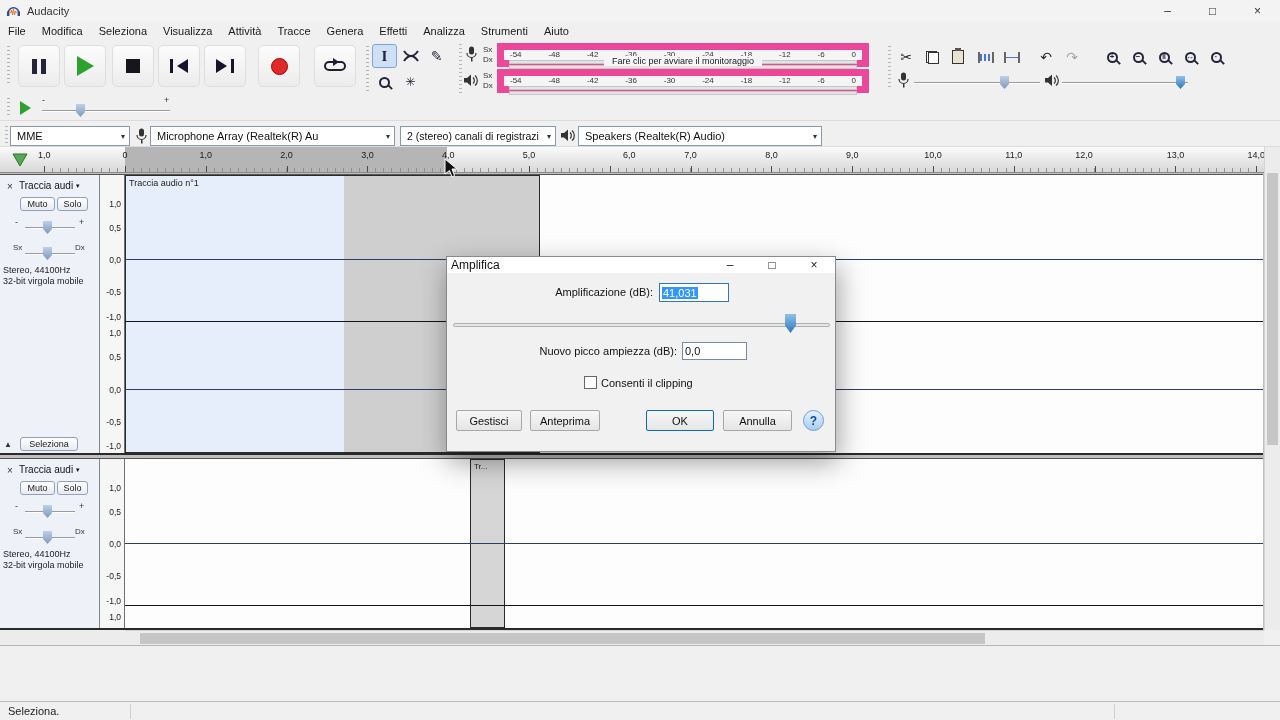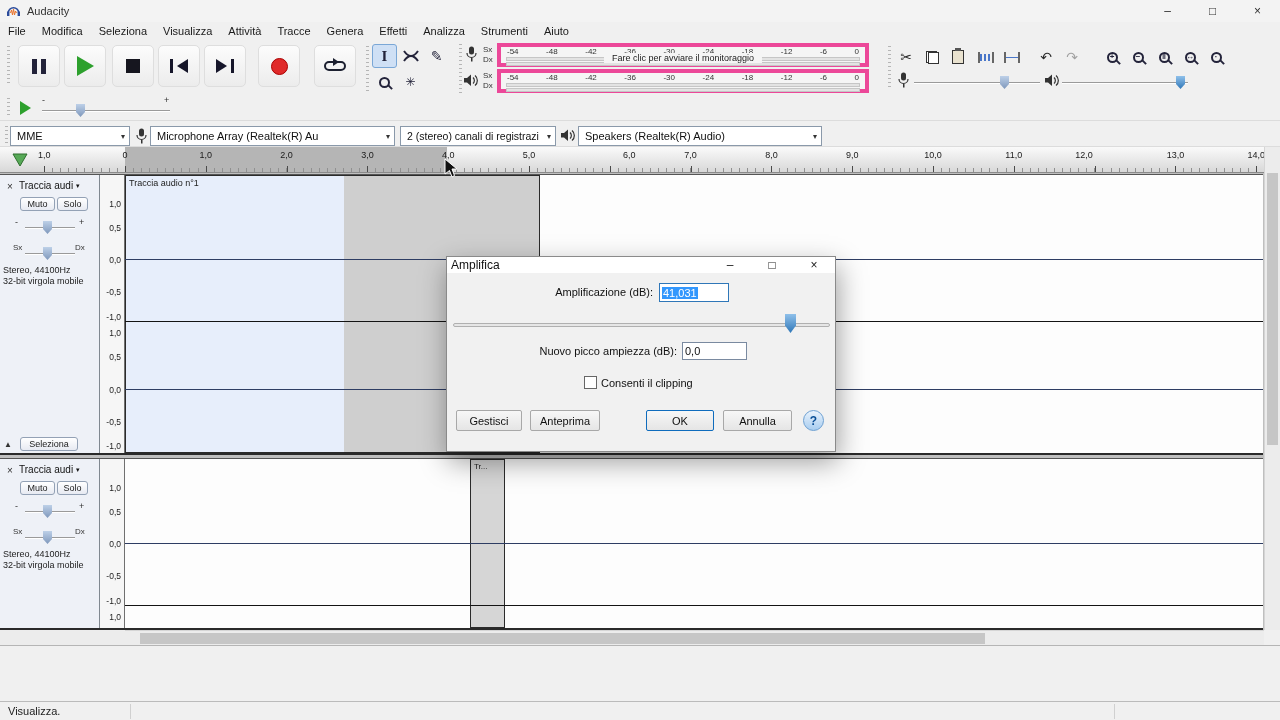--- a/index.html
+++ b/index.html
@@ -31,21 +31,21 @@
   .rec-dot{width:17px;height:17px;border-radius:50%;background:#e02a2a;border:1px solid #a00}
 
   .toolbtn{position:absolute;width:25px;height:24px;display:flex;align-items:center;justify-content:center;border:1px solid transparent;border-radius:3px;color:#23233a}
   .toolbtn.sel{background:#cfe0f5;border-color:#7aa7d6}
   .ibeam{font-family:"Liberation Serif",serif;font-weight:bold;font-size:15px}
   .mag{width:11px;height:11px;border:2px solid #23233a;border-radius:50%;position:relative;display:flex;align-items:center;justify-content:center}
   .mag::after{content:"";position:absolute;width:6px;height:2px;background:#23233a;right:-5px;bottom:-2px;transform:rotate(45deg)}
   .mag .sign{font-size:8px;font-weight:bold;line-height:1;color:#23233a}
 
   
-  .meterbox{position:absolute;height:24px;background:#f5f5f5;border:4px solid #ec4899}
+  .meterbox{position:absolute;height:24px;background:#f5f5f5;border:7px solid #ec4899}
   .mticks{display:flex;justify-content:space-between;padding:0 6px;font-size:8px;color:#333;height:10px;line-height:10px}
   .lane{height:4px;background:#e3e3e3;border:1px solid #c6c6c6;margin:0 5px 1px}
   .meter-msg{position:absolute;left:50%;top:6px;transform:translateX(-50%);background:#f5f5f5;padding:0 8px;font-size:9px;color:#222;white-space:nowrap;z-index:2}
   .chlab{position:absolute;font-size:8px;color:#333;line-height:8px}
 
   .icbtn{position:absolute;width:24px;height:22px;display:flex;align-items:center;justify-content:center;color:#2b2b2b}
   .glyph14{font-size:14px;line-height:1}
   .copyic{position:relative;width:13px;height:13px}
   .copyic::before,.copyic::after{content:"";position:absolute;width:9px;height:10px;border:1px solid #333;background:#fff}
   .copyic::before{left:0;top:0}
@@ -508,21 +508,21 @@
     
     
     
     
     
     
     
   </div>
 
   <div id="statusbar">
-    <span class="txt">Visualizza.</span>
+    <span class="txt">Seleziona.</span>
     <span class="vs" style="left:130px"></span>
     <span class="vs" style="left:1114px"></span>
   </div>
 
   <div id="dlg">
     <div class="dlg-tb">
       <span>Amplifica</span>
       <span class="dlg-ctl">
         <span>–</span>
         <span>□</span>

